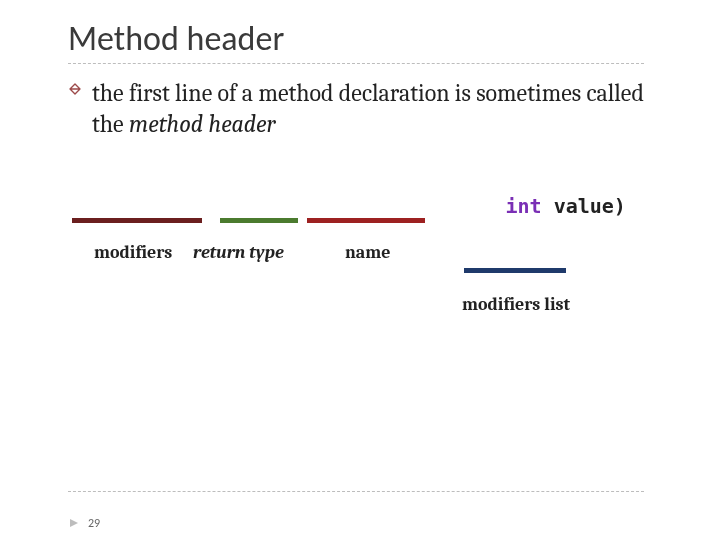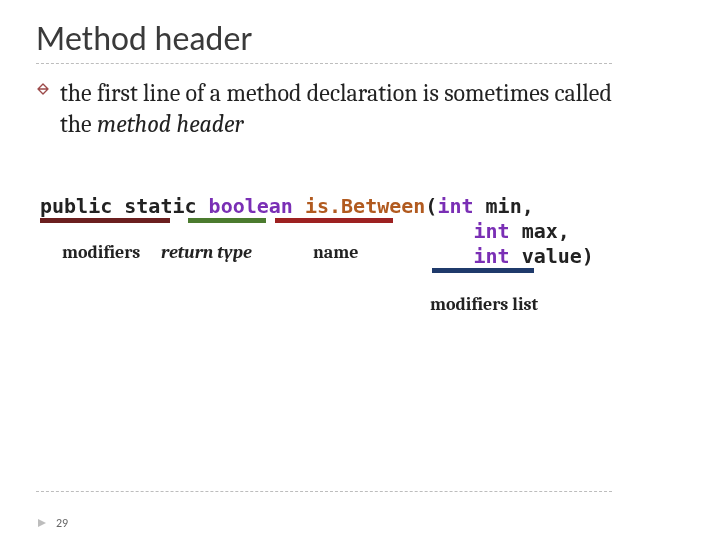--- a/index.html
+++ b/index.html
@@ -12,20 +12,21 @@
     color: #222;
     position: relative;
     overflow: hidden;
   }
   .slide {
     box-sizing: border-box;
     width: 648px;
     height: 540px;
     padding: 18px 36px 0 36px;
     position: relative;
+    margin-left: 32px;
   }
   .title {
     font-size: 34px;
     font-weight: 400;
     color: #3a3a3a;
     margin: 0 0 4px 0;
     font-family: Corbel, Calibri, 'Segoe UI', sans-serif;
   }
   .hr {
     border: none;
@@ -124,22 +125,20 @@
       <svg width="14" height="14" viewBox="0 0 14 14">
         <path d="M2 7 L7 2 M2 7 L7 12 M7 2 L12 7 M7 12 L12 7 M2 7 L12 7" stroke="#9c4a4a" stroke-width="1.4" fill="none" stroke-linecap="round"></path>
       </svg>
     </span>
     <span class="body-inner">
       <span>the first line of a method declaration is sometimes called the </span><em>method header</em>
     </span>
   </div>
 
   <div class="code-area">
-    <div class="code-line"><span>public static</span> <span class="tok-kw">boolean</span> <span class="tok-fn">is.Between</span><span>(</span><span class="tok-type">int</span><span> min,</span></div>
-    <div class="code-line"><span>                                    </span><span class="tok-type">int</span><span> max,</span></div>
     <div class="code-line"><span>                                    </span><span class="tok-type">int</span><span> value)</span></div>
 
     <div class="underline-bar ul-mod"></div>
     <div class="underline-bar ul-ret"></div>
     <div class="underline-bar ul-name"></div>
     <div class="underline-bar ul-par"></div>
 
     <div class="annot a-mod">modifiers</div>
     <div class="annot a-ret">return type</div>
     <div class="annot a-name">name</div>

